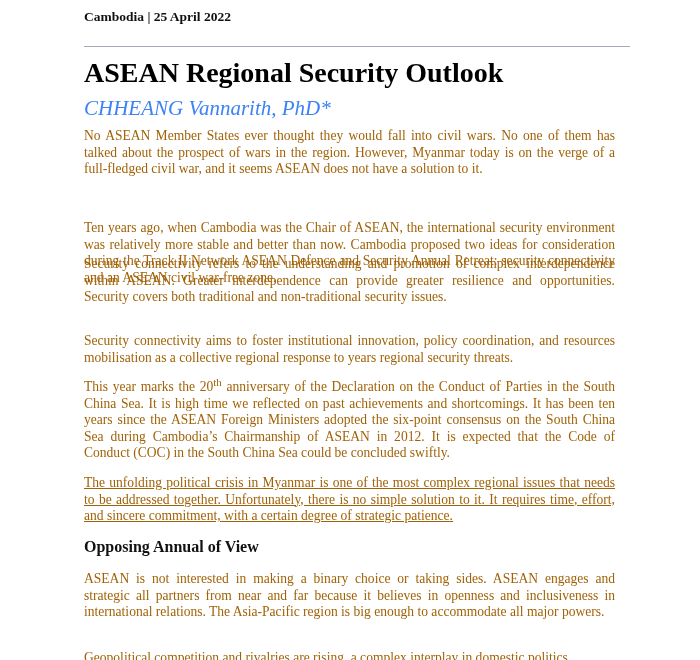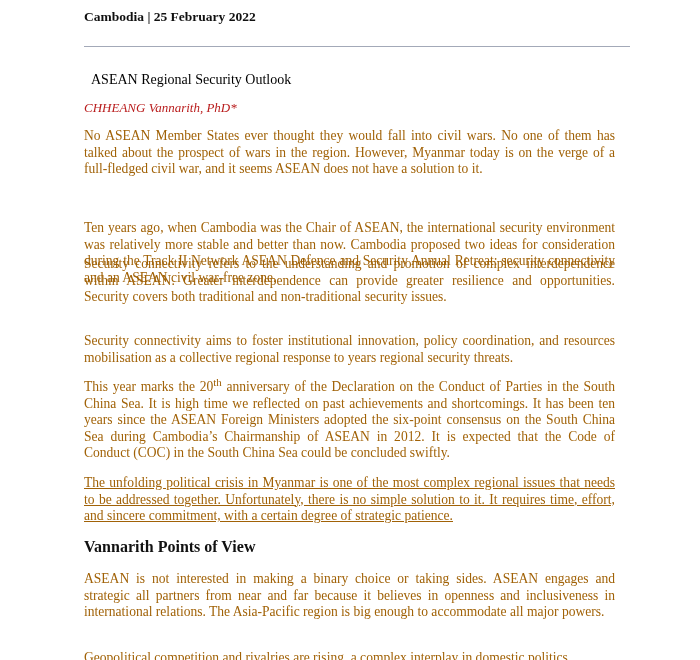--- a/index.html
+++ b/index.html
@@ -29,35 +29,35 @@
       left: 84px;
       top: 46px;
       width: 546px;
       height: 0;
       border-top: 1.3px solid #a3a9b8;
     }
     .title {
       position: absolute;
       left: 84px;
       top: 60px;
-      font-weight: normal;
-      font-size: 14px;
+      font-weight: bold;
+      font-size: 28px;
       line-height: 26px;
-      margin: 7px;
+      margin: 0;
       color: #000;
     }
     .author {
       position: absolute;
       left: 84px;
       top: 98px;
       font-style: italic;
-      font-size: 13px;
+      font-size: 21px;
       line-height: 20px;
       margin: 0;
-      color: #b91c1c;
+      color: #3b82f6;
     }
     .body-text {
       position: absolute;
       left: 84px;
       width: 531px;
       font-size: 13.55px;
       line-height: 16.6px;
       text-align: justify;
       margin: 0;
       color: #a16207;
@@ -82,29 +82,29 @@
     .p3 { top: 256px; font-family: Liberation Serif, serif; }
     .p4 { top: 333px; }
     .p5 { top: 379px; }
     .p6 { top: 475px; text-decoration: underline; }
     .p7 { top: 571px; }
     .p8 { top: 650px; }
   </style>
 </head>
 <body>
 
-<div class="header-line">Cambodia | 25 February 2022</div>
+<div class="header-line">Cambodia | 25 April 2022</div>
 <div class="divider"></div>
 
 <h1 class="title">ASEAN Regional Security Outlook</h1>
 <p class="author">CHHEANG Vannarith, PhD*</p>
 
 <p class="body-text p1">No ASEAN Member States ever thought they would fall into civil wars. No one of them has talked about the prospect of wars in the region.  However, Myanmar today is on the verge of a full-fledged civil war, and it seems ASEAN does not have a solution to it.</p>
 <p class="body-text p2">Ten years ago, when Cambodia was the Chair of ASEAN, the international security environment was relatively more stable and better than now. Cambodia proposed two ideas for consideration during the Track II Network ASEAN Defence and Security Annual Retreat: security connectivity and an ASEAN civil war-free zone.</p>
 <p class="body-text p3">Security connectivity refers to the understanding and promotion of complex interdependence within ASEAN. Greater interdependence can provide greater resilience and opportunities. Security covers both traditional and non-traditional security issues.</p>
 <p class="body-text p4">Security connectivity aims to foster institutional innovation, policy coordination, and resources mobilisation as a collective regional response to years regional security threats.</p>
 <p class="body-text p5"><span>This year marks the 20</span><sup>th</sup><span> anniversary of the Declaration on the Conduct of Parties in the South China Sea. It is high time we reflected on past achievements and shortcomings. It has been ten years since the ASEAN Foreign Ministers adopted the six-point consensus on the South China Sea during Cambodia’s Chairmanship of ASEAN in 2012. It is expected that the Code of Conduct (COC) in the South China Sea could be concluded swiftly.</span></p>
 <p class="body-text p6">The unfolding political crisis in Myanmar is one of the most complex regional issues that needs to be addressed together. Unfortunately, there is no simple solution to it. It requires time, effort, and sincere commitment, with a certain degree of strategic patience.</p>
 
-<h2 class="subheading">Vannarith Points of View</h2>
+<h2 class="subheading">Opposing Annual of View</h2>
 
 <p class="body-text p7">ASEAN is not interested in making a binary choice or taking sides. ASEAN engages and strategic all partners from near and far because it believes in openness and inclusiveness in international relations. The Asia-Pacific region is big enough to accommodate all major powers.</p>
 <p class="body-text p8">Geopolitical competition and rivalries are rising, a complex interplay in domestic politics,</p>
 
 </body></html>

